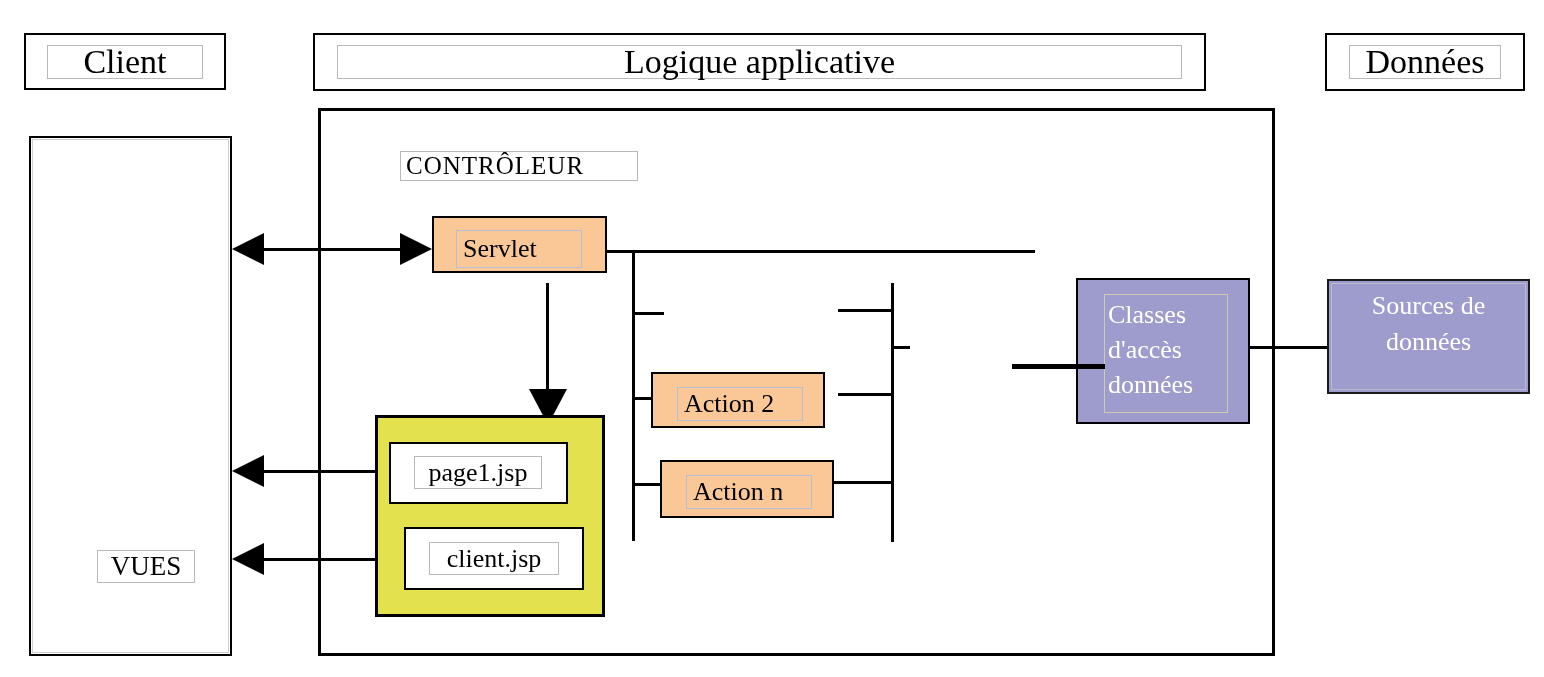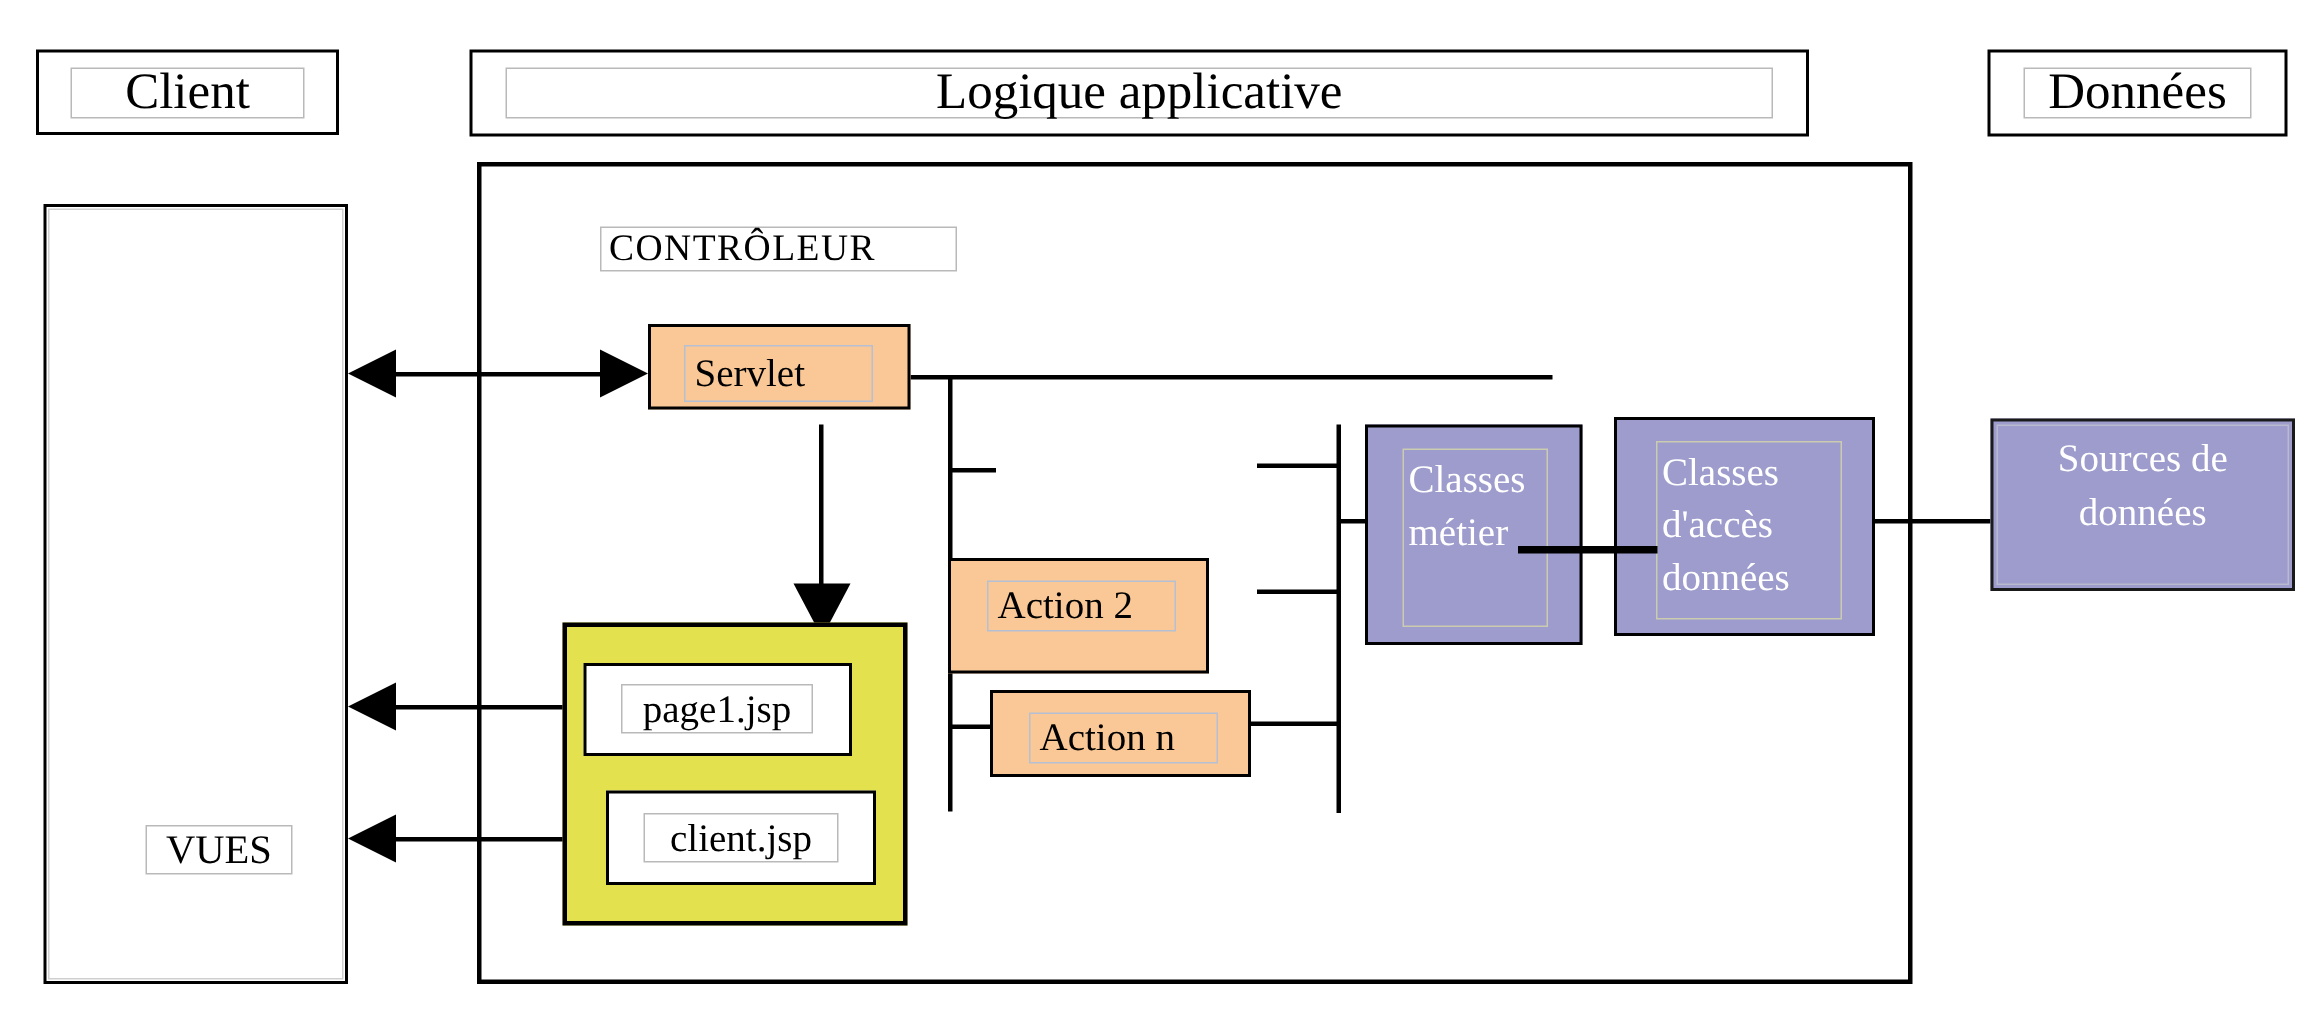--- a/index.html
+++ b/index.html
@@ -99,30 +99,27 @@
 
   <div class="abs hline" style="left:258px;top:470px;width:145px;height:3px;"></div>
   <div class="abs tri tri-left" style="left:232px;top:455px;"></div>
   <div class="abs hline" style="left:258px;top:558px;width:147px;height:3px;"></div>
   <div class="abs tri tri-left" style="left:232px;top:543px;"></div>
 
   <div class="abs orange-box" style="left:432px;top:216px;width:175px;height:57px;">
     <div class="orange-inner" style="left:22px;top:12px;width:126px;height:38px;">Servlet</div>
   </div>
 
-  <div class="abs orange-box" style="left:632px;top:372px;width:174px;height:77px;">
+  <div class="abs orange-box" style="left:651px;top:372px;width:174px;height:56px;">
     <div class="orange-inner" style="left:24px;top:13px;width:126px;height:34px;">Action 2</div>
   </div>
   <div class="abs orange-box" style="left:660px;top:460px;width:174px;height:58px;">
     <div class="orange-inner" style="left:24px;top:13px;width:126px;height:34px;">Action n</div>
   </div>
 
-  <div class="abs purple-box" style="left:910px;top:283px;width:145px;height:147px;">
-    <div class="purple-inner" style="left:23px;top:14px;width:97px;height:119px;">Classes métier</div>
-  </div>
   <div class="abs purple-box" style="left:1076px;top:278px;width:174px;height:146px;">
     <div class="purple-inner" style="left:26px;top:14px;width:124px;height:119px;">Classes d'accès données</div>
   </div>
 
   <div class="abs hline" style="left:1012px;top:364px;width:93px;height:5px;"></div>
 
   <div class="abs sources-box" style="left:1327px;top:279px;width:203px;height:115px;">
     <div class="sources-liner"></div>
     <div class="sources-text">Sources de données</div>
   </div>

